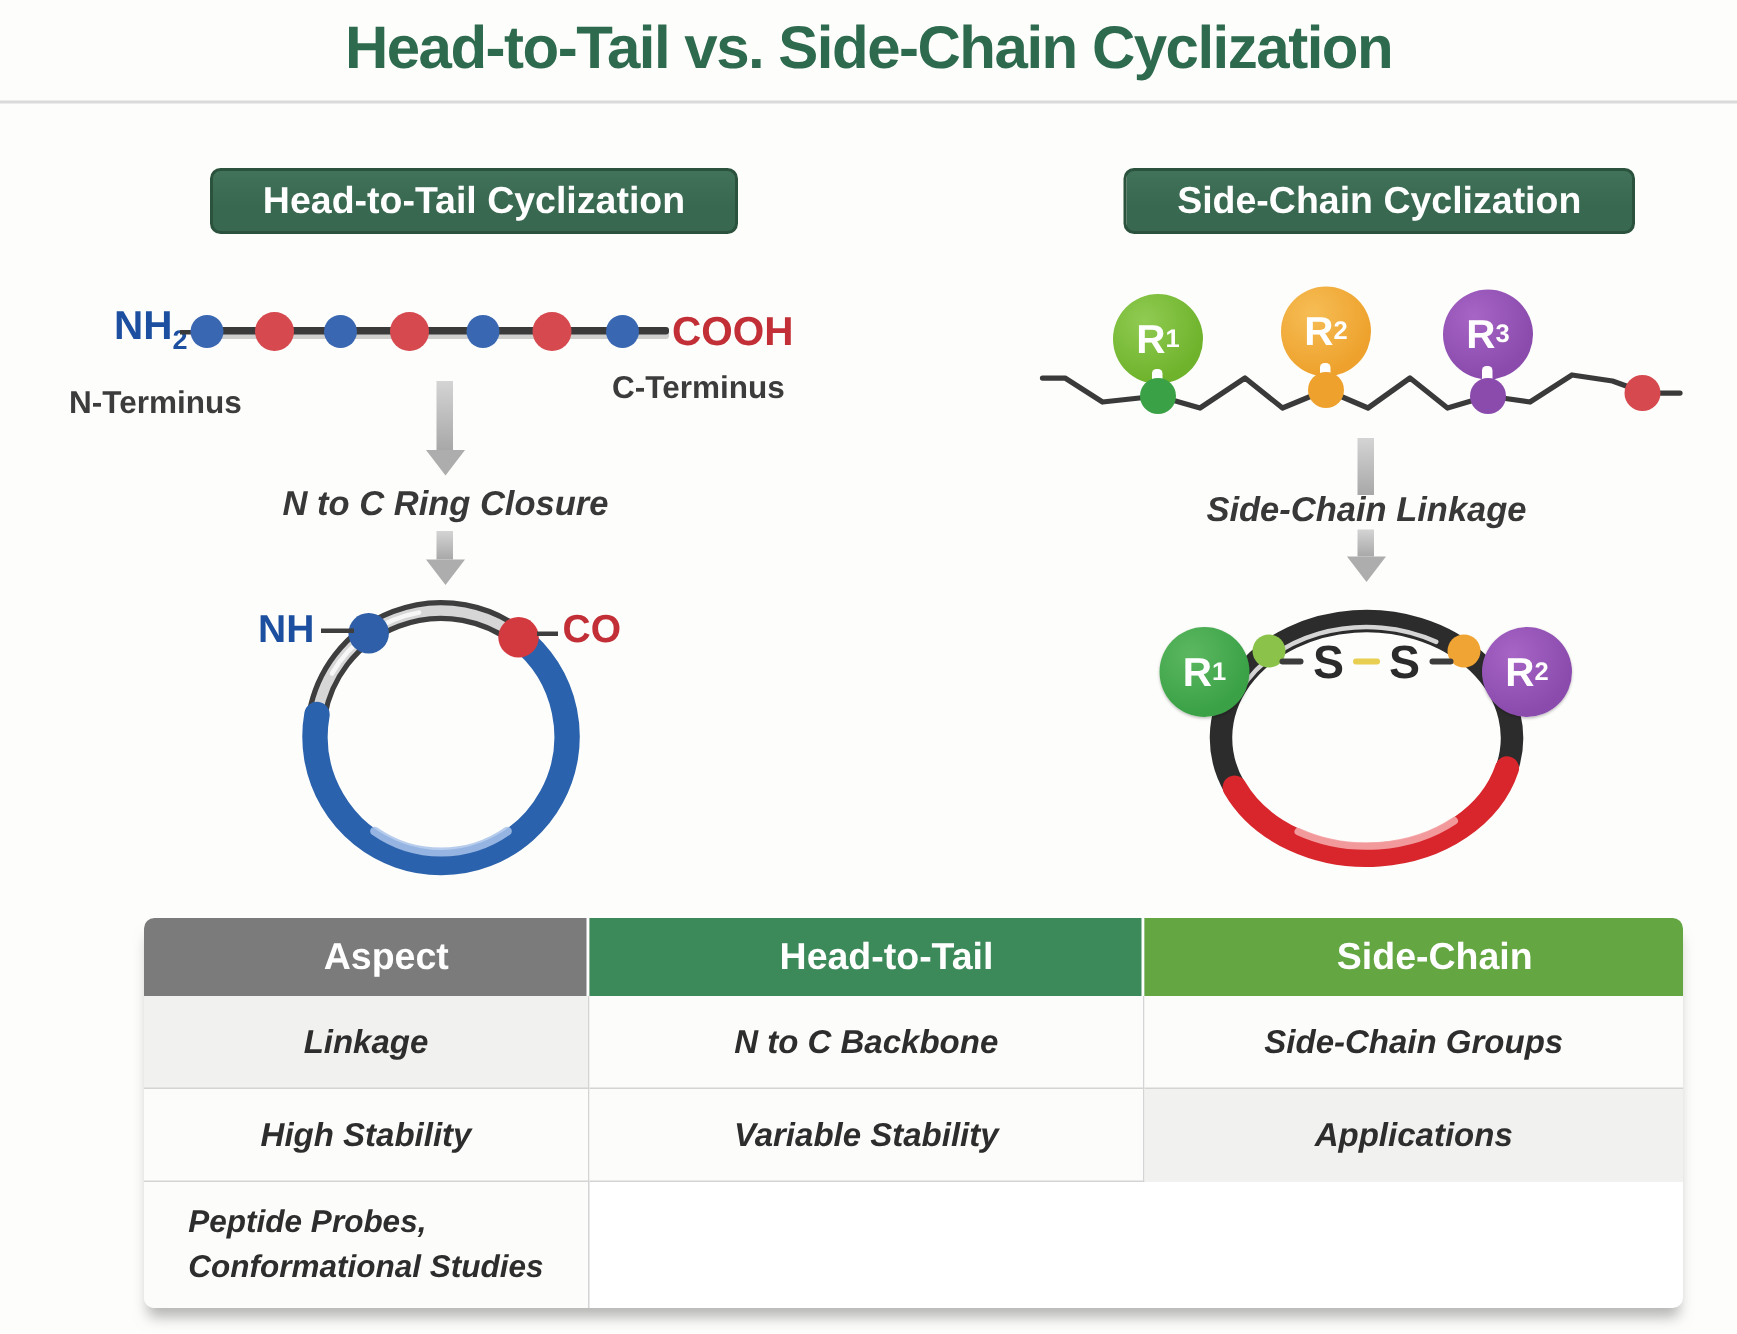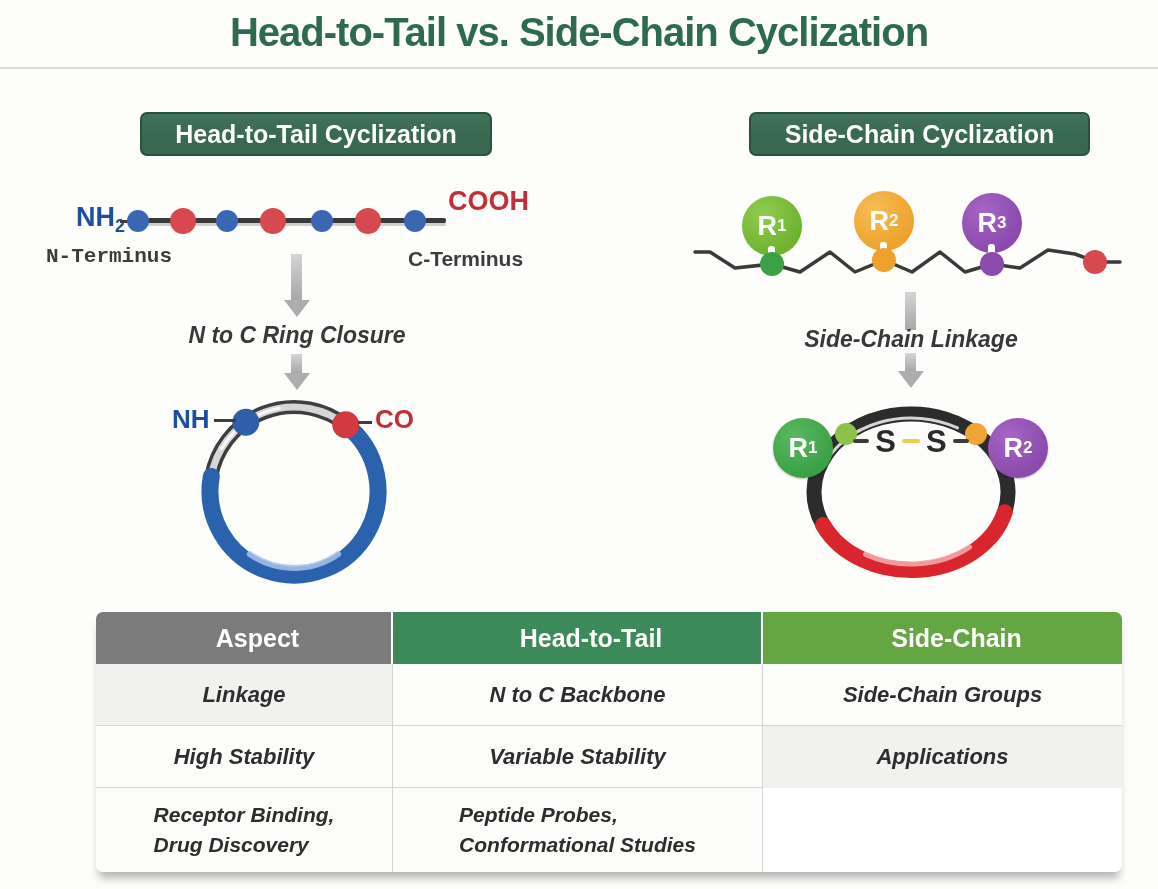--- a/index.html
+++ b/index.html
@@ -144,23 +144,23 @@
   <div class="abs chain-line" style="left:130px;top:218px;width:316px;"></div>
 
   <div class="abs dot" style="left:127px;top:210px;width:22px;height:22px;background:var(--dot-blue);"></div>
   <div class="abs dot" style="left:170px;top:208px;width:26px;height:26px;background:var(--dot-red);"></div>
   <div class="abs dot" style="left:216px;top:210px;width:22px;height:22px;background:var(--dot-blue);"></div>
   <div class="abs dot" style="left:260px;top:208px;width:26px;height:26px;background:var(--dot-red);"></div>
   <div class="abs dot" style="left:311px;top:210px;width:22px;height:22px;background:var(--dot-blue);"></div>
   <div class="abs dot" style="left:355px;top:208px;width:26px;height:26px;background:var(--dot-red);"></div>
   <div class="abs dot" style="left:404px;top:210px;width:22px;height:22px;background:var(--dot-blue);"></div>
 
-  <div class="abs chem-label red-text" style="left:448px;top:186px;">COOH</div>
-
-  <div class="abs terminus" style="left:46px;top:245px;font-family:Liberation Mono, monospace;">N-Terminus</div>
+  <div class="abs chem-label red-text" style="left:448px;top:206px;">COOH</div>
+
+  <div class="abs terminus" style="left:46px;top:257px;">N-Terminus</div>
   <div class="abs terminus" style="left:408px;top:247px;">C-Terminus</div>
 
   <div class="abs arrow-shaft" style="left:291px;top:254px;height:46px;"></div>
   <div class="abs arrow-head" style="left:284px;top:300px;"></div>
   <div class="abs step-caption" style="left:137px;top:322px;">N to C Ring Closure</div>
   <div class="abs arrow-shaft" style="left:291px;top:354px;height:19px;"></div>
   <div class="abs arrow-head" style="left:284px;top:373px;"></div>
 
   <svg class="abs" style="left:165px;top:390px;" width="270" height="215">
 
@@ -249,20 +249,17 @@
 
     <div class="td aspect">Linkage</div>
     <div class="td">N to C Backbone</div>
     <div class="td">Side-Chain Groups</div>
 
     <div class="td">High Stability</div>
     <div class="td">Variable Stability</div>
 
     <div class="td aspect" style="border-bottom:none;">Applications</div>
     <div class="td" style="border-bottom:none;">
-      <span class="two-line"><span>Receptor Binding,</span><br><span>Drug Discovery</span></span>
-    </div>
-    <div class="td" style="border-bottom:none;">
       <span class="two-line"><span>Peptide Probes,</span><br><span>Conformational Studies</span></span>
     </div>
   </div>
 
 </div>
 
 </body></html>

